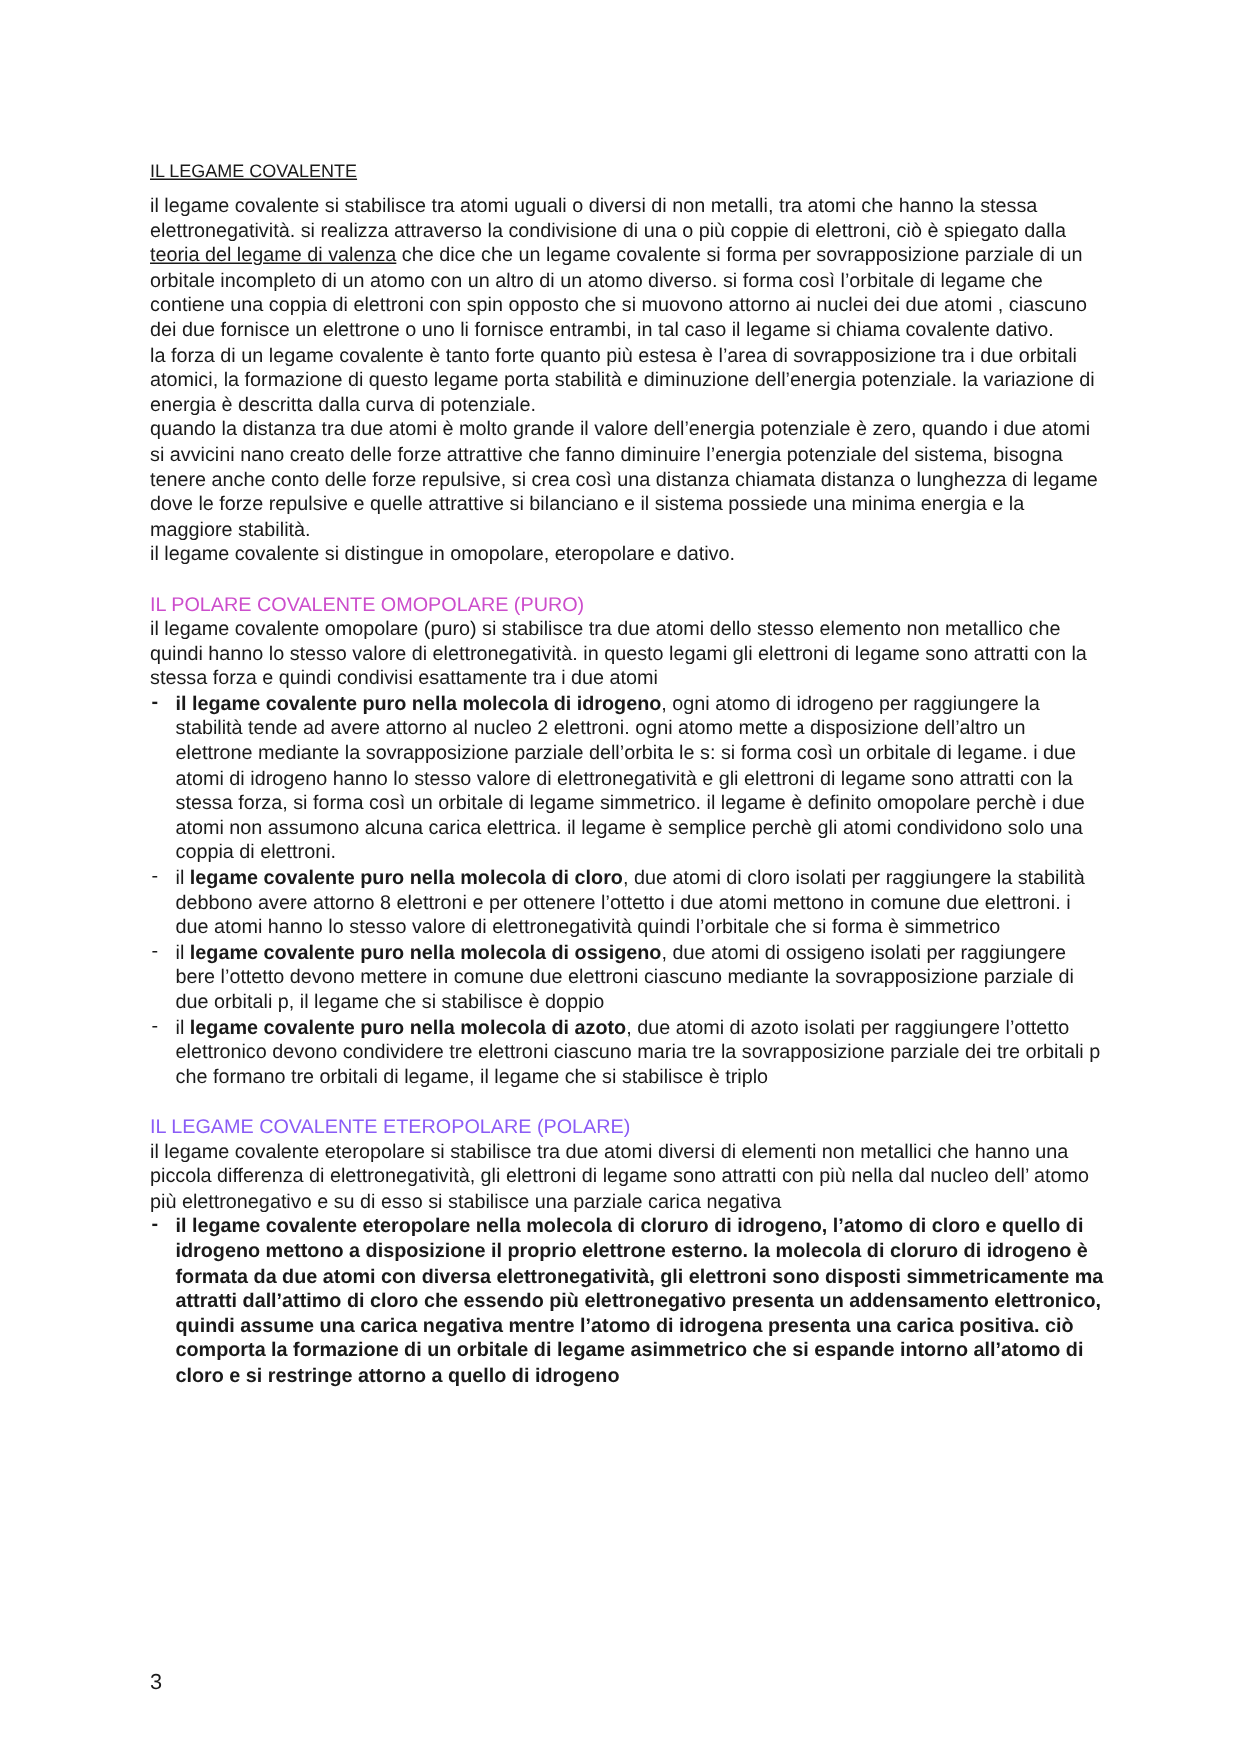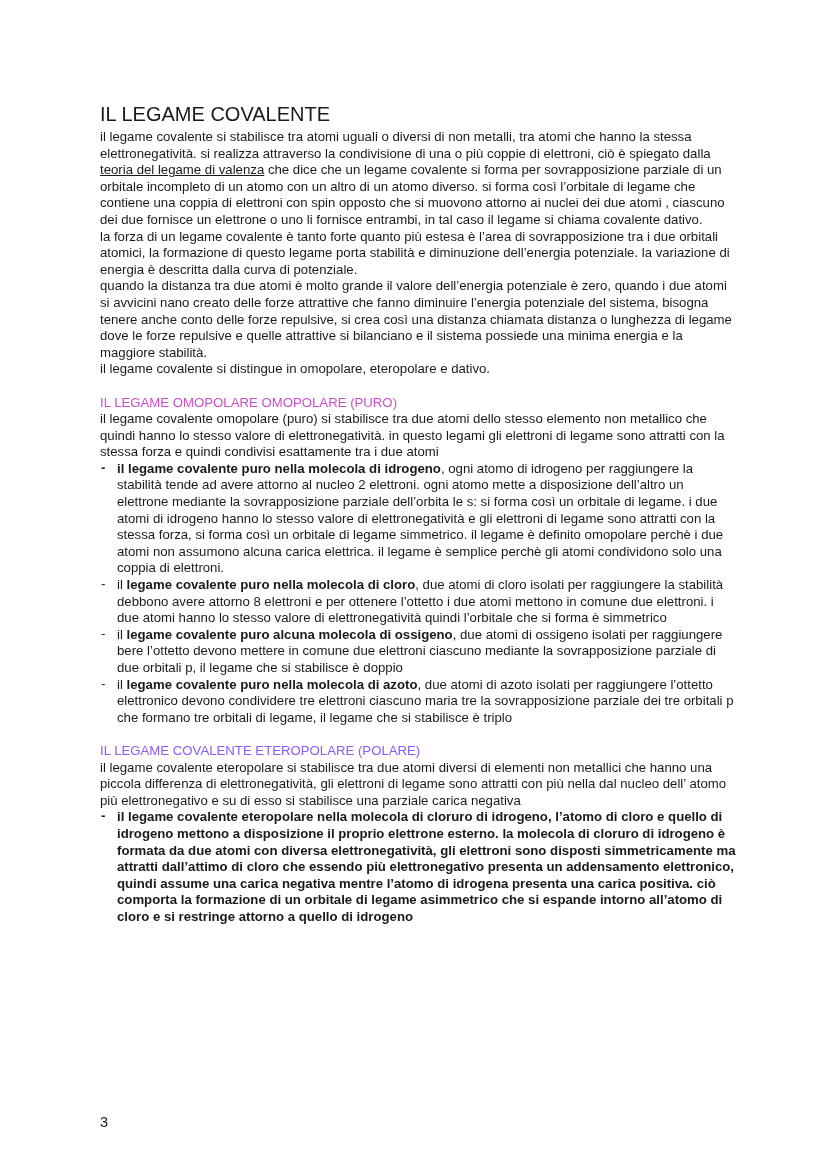--- a/index.html
+++ b/index.html
@@ -14,24 +14,25 @@
     background: #ffffff;
   }
   .doc {
     position: absolute;
     left: 100px; top: 102px;
     width: 636px;
     font-size: 13.2px;
     line-height: 16.6px;
   }
   .doc-title {
-    font-size: 20px;
+    font-size: 12px;
     font-weight: 400;
     line-height: 24px;
     margin: 0 0 3px 0;
+    text-decoration: underline;
   }
   .section-heading {
     font-size: 13.2px;
     font-weight: 400;
     line-height: 16.6px;
     margin: 16.6px 0 0 0;
   }
   .para { margin: 0; }
   .dash-list { list-style: none; margin: 0; padding: 0; }
   .dash-item { position: relative; padding-left: 17px; }
@@ -45,26 +46,26 @@
     line-height: 18px;
   }
 </style>
 </head>
 <body>
 
 <div class="page" style="color: rgb(26, 26, 26);">
   <main class="doc">
       <h1 class="doc-title">IL LEGAME COVALENTE</h1>
       <p class="para"><span>il legame covalente si stabilisce tra atomi uguali o diversi di non metalli, tra atomi che hanno la stessa elettronegatività. si realizza attraverso la condivisione di una o più coppie di elettroni, ciò è spiegato dalla </span><span class="underline">teoria del legame di valenza</span><span> che dice che un legame covalente si forma per sovrapposizione parziale di un orbitale incompleto di un atomo con un altro di un atomo diverso. si forma così l’orbitale di legame che contiene una coppia di elettroni con spin opposto che si muovono attorno ai nuclei dei due atomi , ciascuno dei due fornisce un elettrone o uno li fornisce entrambi, in tal caso il legame si chiama covalente dativo.</span><br><span>la forza di un legame covalente è tanto forte quanto più estesa è l’area di sovrapposizione tra i due orbitali atomici, la formazione di questo legame porta stabilità e diminuzione dell’energia potenziale. la variazione di energia è descritta dalla curva di potenziale.</span><br><span>quando la distanza tra due atomi è molto grande il valore dell’energia potenziale è zero, quando i due atomi si avvicini nano creato delle forze attrattive che fanno diminuire l’energia potenziale del sistema, bisogna tenere anche conto delle forze repulsive, si crea così una distanza chiamata distanza o lunghezza di legame dove le forze repulsive e quelle attrattive si bilanciano e il sistema possiede una minima energia e la maggiore stabilità.</span><br><span>il legame covalente si distingue in omopolare, eteropolare e dativo.</span></p>
-      <h2 class="section-heading" style="color: rgb(204, 77, 204);">IL LEGAME OMOPOLARE OMOPOLARE (PURO)</h2>
+      <h2 class="section-heading" style="color: rgb(204, 77, 204);">IL POLARE COVALENTE OMOPOLARE (PURO)</h2>
       <p class="para"><span>il legame covalente omopolare (puro) si stabilisce tra due atomi dello stesso elemento non metallico che quindi hanno lo stesso valore di elettronegatività. in questo legami gli elettroni di legame sono attratti con la stessa forza e quindi condivisi esattamente tra i due atomi</span></p>
       <ul class="dash-list">
         <li class="dash-item"><span class="dash bold">-</span><span class="item-text"><span class="bold">il legame covalente puro nella molecola di idrogeno</span><span>, ogni atomo di idrogeno per raggiungere la stabilità tende ad avere attorno al nucleo 2 elettroni. ogni atomo mette a disposizione dell’altro un elettrone mediante la sovrapposizione parziale dell’orbita le s: si forma così un orbitale di legame. i due atomi di idrogeno hanno lo stesso valore di elettronegatività e gli elettroni di legame sono attratti con la stessa forza, si forma così un orbitale di legame simmetrico. il legame è definito omopolare perchè i due atomi non assumono alcuna carica elettrica. il legame è semplice perchè gli atomi condividono solo una coppia di elettroni.</span></span></li>
         <li class="dash-item"><span class="dash">-</span><span class="item-text"><span>il </span><span class="bold">legame covalente puro nella molecola di cloro</span><span>, due atomi di cloro isolati per raggiungere la stabilità debbono avere attorno 8 elettroni e per ottenere l’ottetto i due atomi mettono in comune due elettroni. i due atomi hanno lo stesso valore di elettronegatività quindi l’orbitale che si forma è simmetrico</span></span></li>
-        <li class="dash-item"><span class="dash">-</span><span class="item-text"><span>il </span><span class="bold">legame covalente puro alcuna molecola di ossigeno</span><span>, due atomi di ossigeno isolati per raggiungere bere l’ottetto devono mettere in comune due elettroni ciascuno mediante la sovrapposizione parziale di due orbitali p, il legame che si stabilisce è doppio</span></span></li>
+        <li class="dash-item"><span class="dash">-</span><span class="item-text"><span>il </span><span class="bold">legame covalente puro nella molecola di ossigeno</span><span>, due atomi di ossigeno isolati per raggiungere bere l’ottetto devono mettere in comune due elettroni ciascuno mediante la sovrapposizione parziale di due orbitali p, il legame che si stabilisce è doppio</span></span></li>
         <li class="dash-item"><span class="dash">-</span><span class="item-text"><span>il </span><span class="bold">legame covalente puro nella molecola di azoto</span><span>, due atomi di azoto isolati per raggiungere l’ottetto elettronico devono condividere tre elettroni ciascuno maria tre la sovrapposizione parziale dei tre orbitali p che formano tre orbitali di legame, il legame che si stabilisce è triplo</span></span></li>
       </ul>
       <h2 class="section-heading" style="color: #8b5cf6;">IL LEGAME COVALENTE ETEROPOLARE (POLARE)</h2>
       <p class="para"><span>il legame covalente eteropolare si stabilisce tra due atomi diversi di elementi non metallici che hanno una piccola differenza di elettronegatività, gli elettroni di legame sono attratti con più nella dal nucleo dell’ atomo più elettronegativo e su di esso si stabilisce una parziale carica negativa</span></p>
       <ul class="dash-list">
         <li class="dash-item"><span class="dash bold">-</span><span class="item-text"><span class="bold">il legame covalente eteropolare nella molecola di cloruro di idrogeno, l’atomo di cloro e quello di idrogeno mettono a disposizione il proprio elettrone esterno. la molecola di cloruro di idrogeno è formata da due atomi con diversa elettronegatività, gli elettroni sono disposti simmetricamente ma attratti dall’attimo di cloro che essendo più elettronegativo presenta un addensamento elettronico, quindi assume una carica negativa mentre l’atomo di idrogena presenta una carica positiva. ciò comporta la formazione di un orbitale di legame asimmetrico che si espande intorno all’atomo di cloro e si restringe attorno a quello di idrogeno</span></span></li>
       </ul>
     </main>
   <div class="page-number">3</div>
 </div>

